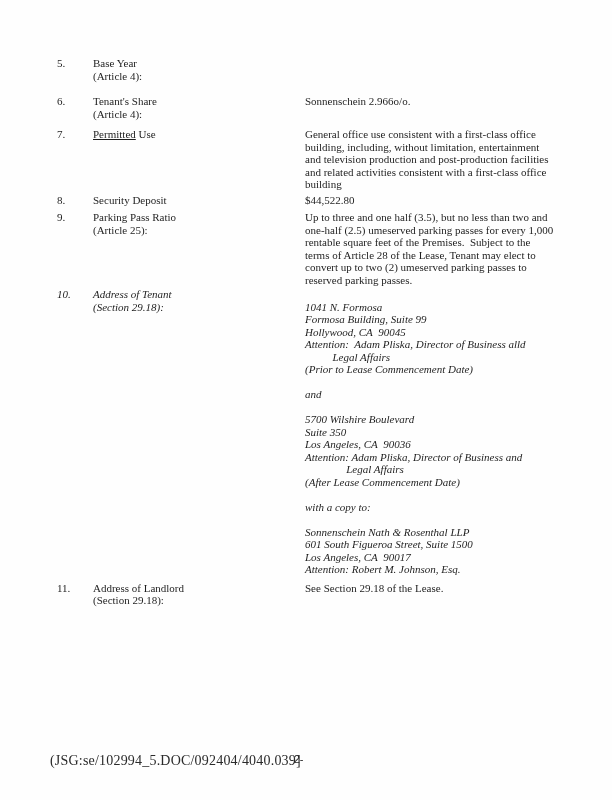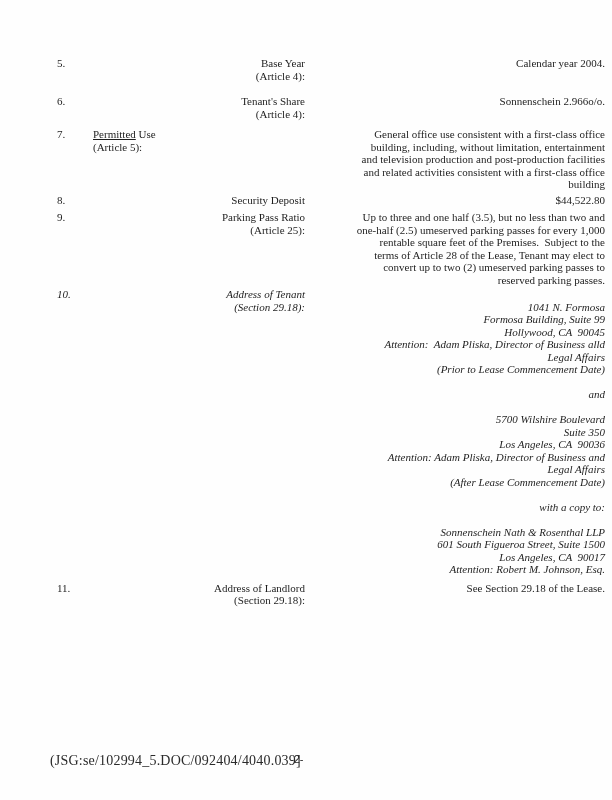--- a/index.html
+++ b/index.html
@@ -35,21 +35,20 @@
   .col-label {
     width: 212px;
     flex: none;
   }
   .col-value {
     width: 300px;
     flex: none;
   }
   .lines {
     white-space: pre;
-    text-align: right;
   }
   .r5  { margin-bottom: 13px; }
   .r6  { margin-bottom: 8px; }
   .r7  { margin-bottom: 3px; }
   .r8  { margin-bottom: 5px; }
   .r9  { margin-bottom: 2px; }
   .r10 { margin-bottom: 6px; font-style: italic; }
   .value-offset {
     padding-top: 12.5px;
   }
@@ -79,35 +78,33 @@
 </head>
 <body>
 
 <div class="page">
   <div class="doc">
 
     <div class="row r5">
       <div class="col-num">5.</div>
       <div class="col-label lines">Base Year
 (Article 4):</div>
-      <div class="col-value lines">Calendar year 2004.</div>
     </div>
 
     <div class="row r6">
       <div class="col-num">6.</div>
       <div class="col-label lines">Tenant's Share
 (Article 4):</div>
       <div class="col-value lines">Sonnenschein 2.966o/o.</div>
     </div>
 
     <div class="row r7">
       <div class="col-num">7.</div>
       <div class="col-label">
         <div><span class="u lines">Permitted</span><span class="lines"> Use</span></div>
-        <div>(Article 5):</div>
       </div>
       <div class="col-value lines">General office use consistent with a first-class office
 building, including, without limitation, entertainment
 and television production and post-production facilities
 and related activities consistent with a first-class office
 building</div>
     </div>
 
     <div class="row r8">
       <div class="col-num">8.</div>

